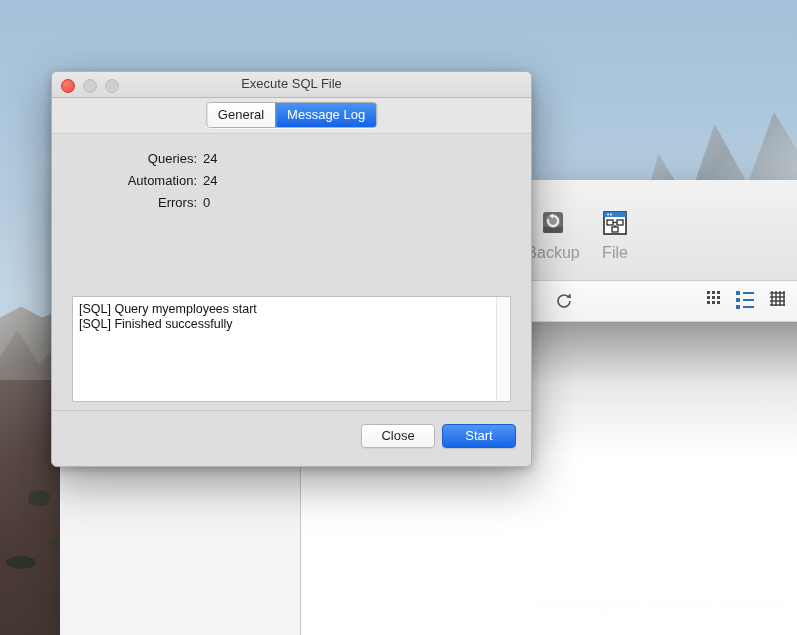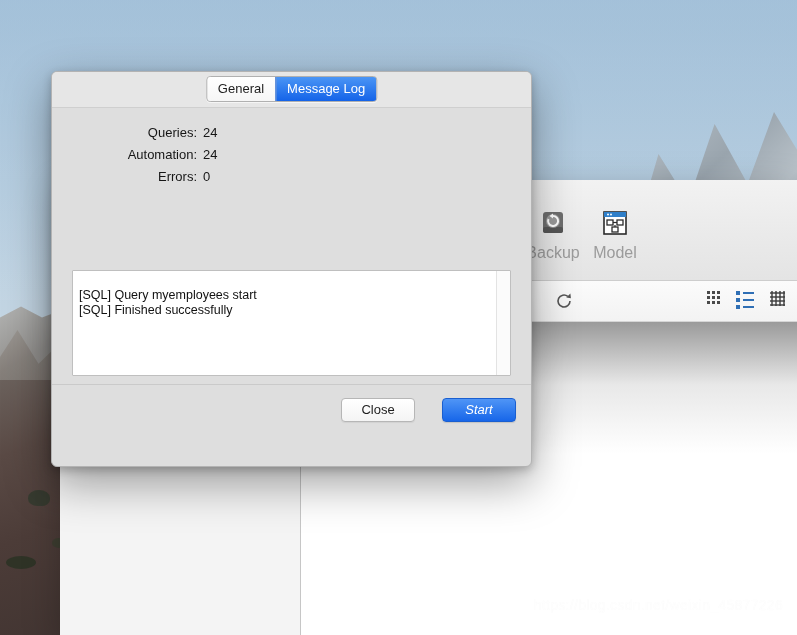--- a/index.html
+++ b/index.html
@@ -269,21 +269,21 @@
   .log-box {
     position: absolute;
     left: 20px; top: 162px;
     width: 437px; height: 104px;
     background: #ffffff;
     border: 1px solid #bfbfbf;
     border-radius: 1px;
     overflow: hidden;
   }
   .log-text {
-    padding: 17px 6px;
+    padding: 5px 6px;
     font-size: 12.5px;
     line-height: 15px;
     color: #111111;
     white-space: pre;
   }
   .log-scroll-track {
     position: absolute;
     right: 0; top: 0; width: 13px; height: 100%;
     background: #fbfbfb;
     border-left: 1px solid #e3e3e3;
@@ -306,21 +306,21 @@
     position: absolute;
     left: 0; bottom: 0;
     width: 479px; height: 56px;
     background: #dedede;
     border-top: 1px solid #cacaca;
   }
   .footer-buttons {
     position: absolute;
     right: 15px; top: 13px;
     display: flex;
-    gap: 27px;
+    gap: 7px;
   }
   .btn {
     font-size: 13px;
     height: 22px;
     line-height: 22px;
     min-width: 72px;
     text-align: center;
     border-radius: 4px;
     cursor: default;
     user-select: none;
@@ -329,21 +329,20 @@
     background: linear-gradient(180deg, #ffffff 0%, #f4f4f4 100%);
     border: 1px solid #b6b6b6;
     color: #1d1d1d;
     box-shadow: 0 1px 1px rgba(0,0,0,.06);
   }
   .btn.primary {
     background: linear-gradient(180deg, #4f95f6 0%, #1766e9 100%);
     border: 1px solid #1a5fd0;
     color: #ffffff;
     box-shadow: 0 1px 1px rgba(0,0,0,.12);
-    font-style: italic;
   }
 
   
   .grid-dots { display: grid; grid-template-columns: repeat(3,3px); gap: 2px; }
   .grid-dots i { width: 3px; height: 3px; background: #4a4a4a; display: block; }
   .list-rows { display: flex; flex-direction: column; gap: 3px; }
   .list-rows i { display: flex; align-items: center; gap: 3px; }
   .list-rows i b { width: 4px; height: 4px; background: #2f6fb5; display: block; }
   .list-rows i u { width: 11px; height: 2px; background: #2f6fb5; display: block; text-decoration: none; }
 </style>
@@ -411,21 +410,21 @@
               <rect x="4" y="4" width="22" height="5" fill="#2f7fc9"></rect>
               <circle cx="8" cy="6.5" r="1" fill="#ffffff"></circle>
               <circle cx="11" cy="6.5" r="1" fill="#ffffff"></circle>
               <rect x="7" y="12" width="6" height="5" fill="#ffffff" stroke="#2b2b2b" stroke-width="1.3"></rect>
               <rect x="17" y="12" width="6" height="5" fill="#ffffff" stroke="#2b2b2b" stroke-width="1.3"></rect>
               <rect x="12" y="19" width="6" height="5" fill="#ffffff" stroke="#2b2b2b" stroke-width="1.3"></rect>
               <line x1="13" y1="14.5" x2="17" y2="14.5" stroke="#2b2b2b" stroke-width="1.2"></line>
               <line x1="15" y1="17" x2="15" y2="19" stroke="#2b2b2b" stroke-width="1.2"></line>
             </svg>
           </div>
-          <span class="tb-label">Model</span>
+          <span class="tb-label">File</span>
         </div>
 
       </div>
     </div>
 
     <div class="nav-secondbar">
       <div class="sb-sep"></div>
 
       <div class="sb-refresh">
         <svg width="20" height="20" viewBox="0 0 20 20">
@@ -482,20 +481,28 @@
     <div class="nav-body">
       <div class="nav-sidebar"></div>
       <div class="nav-content"></div>
     </div>
   </div>
 
   <div class="watermark">https://blog.csdn.net/weixin_45877226</div>
 
   <div class="dialog">
 
+    <div class="dlg-titlebar">
+      <div class="traffic">
+        <span class="light close"></span>
+        <span class="light min"></span>
+        <span class="light zoom"></span>
+      </div>
+      <div class="dlg-title">Execute SQL File</div>
+    </div>
 
     <div class="dlg-tabstrip">
       <div class="segmented">
         <div class="seg inactive">General</div>
         <div class="seg active">Message Log</div>
       </div>
     </div>
 
     <div class="dlg-panel">
 

